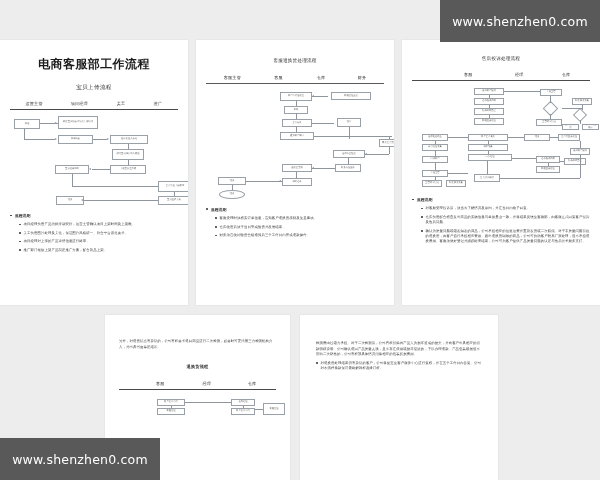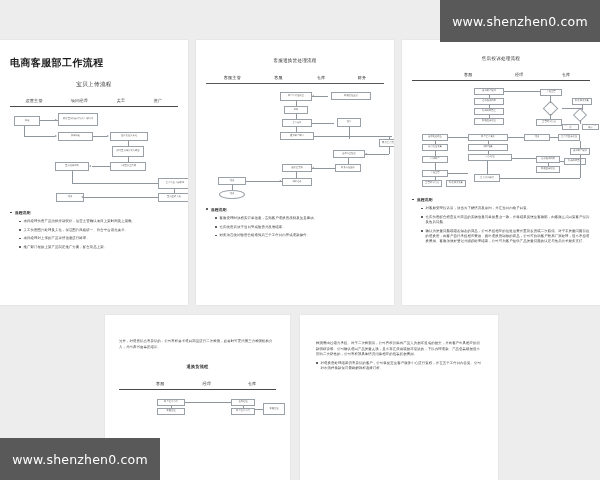--- a/index.html
+++ b/index.html
@@ -18,21 +18,21 @@
   .page.r2{top:315px;height:165px;}
   .p1{left:0px;width:188px;}
   .p2{left:196px;width:198px;}
   .p3{left:402px;width:198px;}
   .p4{left:105px;width:185px;}
   .p5{left:300px;width:198px;}
 
   .inner{position:absolute;left:0;right:0;top:0;bottom:0;padding:8px 10px;}
 
   
-  .doc-title{font-size:10px;font-weight:bold;color:#1b1b1b;
+  .doc-title{font-size:12px;font-weight:bold;color:#1b1b1b;text-align:center;
              letter-spacing:.4px;margin:8px 0 0 0;}
   .doc-sub{font-size:5.6px;color:#2a2a2a;text-align:center;margin:11px 0 0 0;
            letter-spacing:.3px;}
   .doc-sub2{font-size:4.6px;color:#2a2a2a;text-align:center;margin:0;
             letter-spacing:.2px;}
   .mini-title{font-size:4.2px;font-weight:bold;color:#2a2a2a;text-align:center;
               margin:4px 0 0 0;letter-spacing:.2px;}
 
   
   .lanes{display:flex;margin-top:9px;padding:0 2px;}

